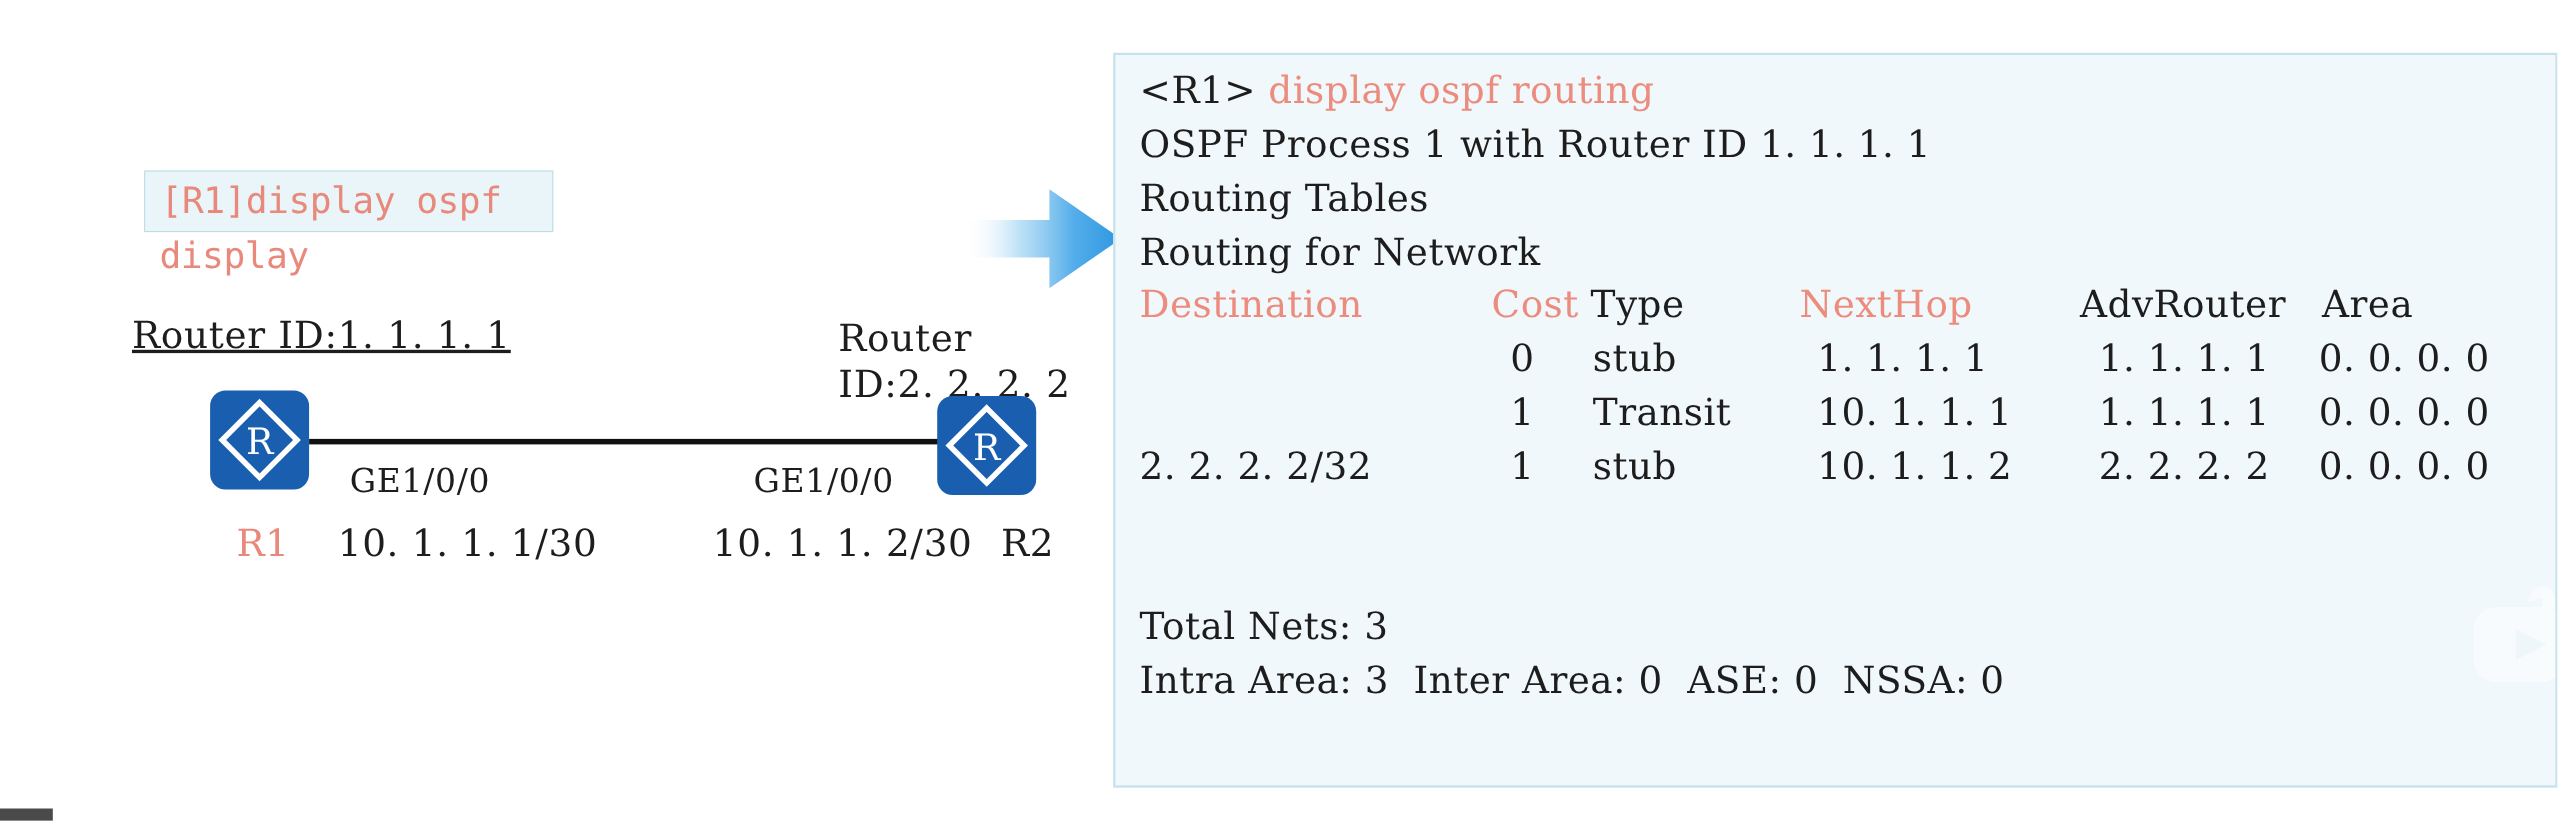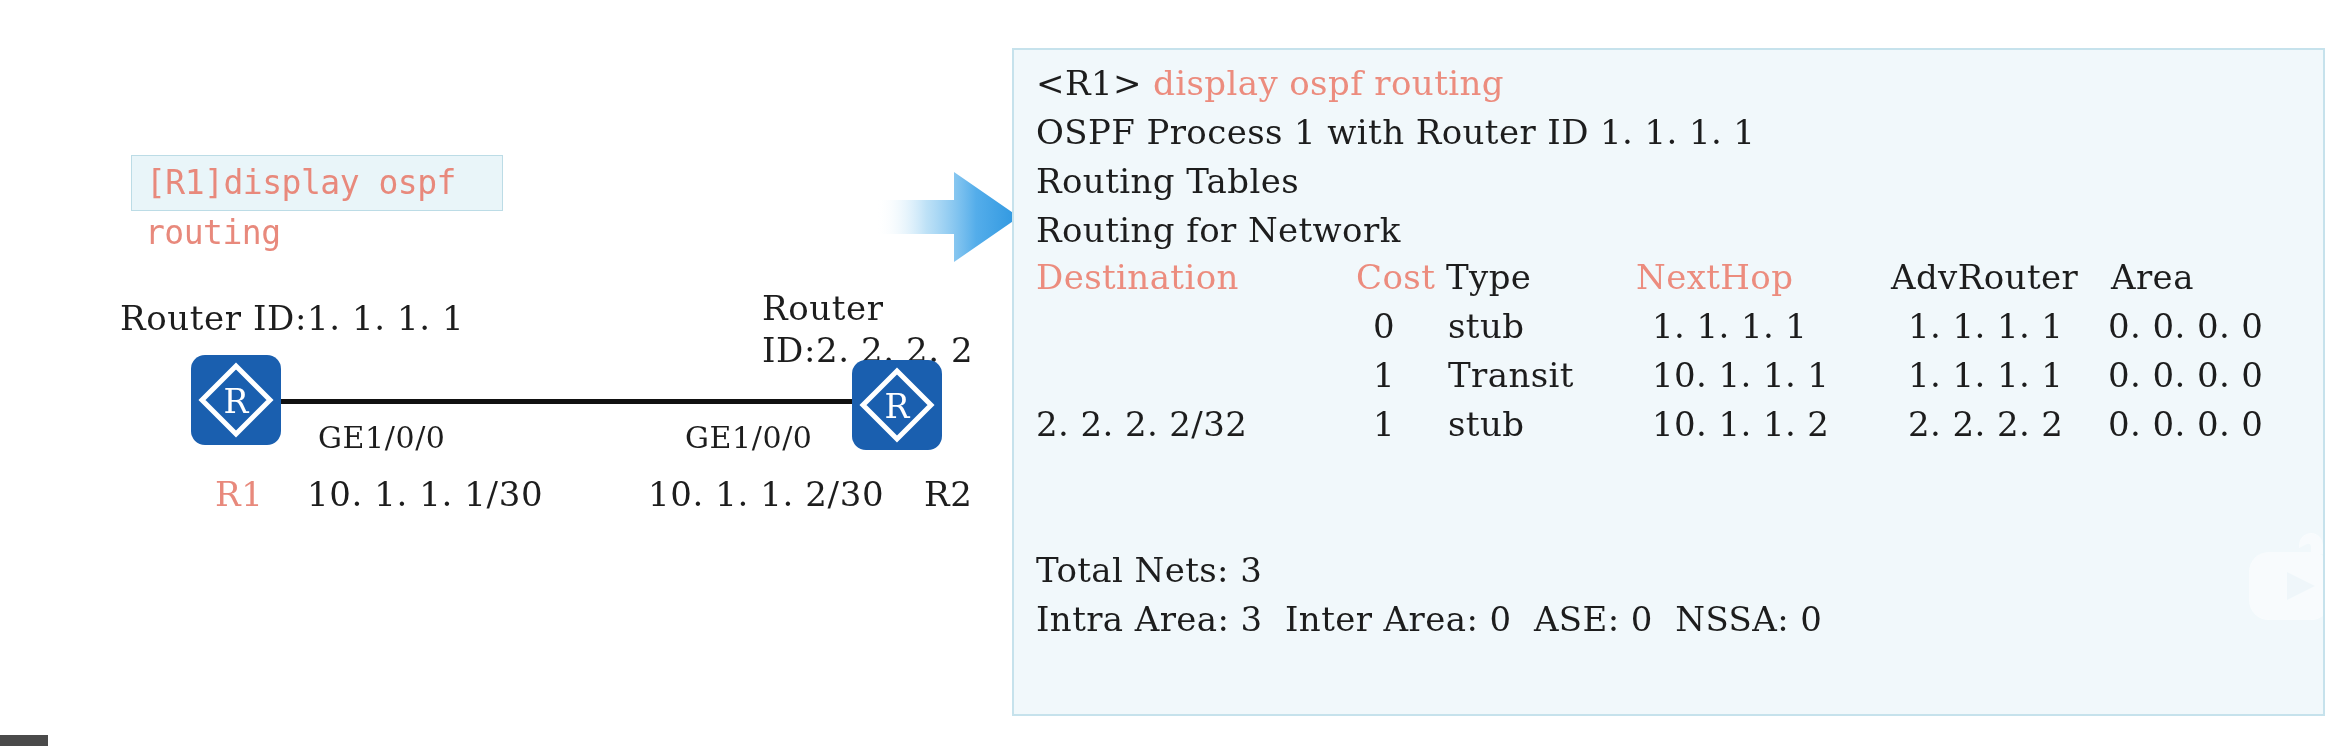--- a/index.html
+++ b/index.html
@@ -54,31 +54,31 @@
   .diag-text {
     position: absolute;
     font-family: "DejaVu Serif", serif;
     font-size: 34px;
     color: #1d1d1d;
     white-space: nowrap;
     letter-spacing: 0.6px;
   }
   .diag-text.red { color: #e8897c; }
 
-  #r1-routerid { left: 120px; top: 298px; }
+  #r1-routerid { left: 120px; top: 285px; text-decoration: underline; }
   #r2-routerid-l1 { left: 762px; top: 288px; }
   #r2-routerid-l2 { left: 762px; top: 330px; }
 
   #r1-ifname { left: 318px; top: 420px; font-size: 30px; }
   #r1-ifaddr { left: 307px; top: 474px; }
   #r1-label  { left: 215px; top: 474px; }
 
   #r2-ifname { left: 685px; top: 420px; font-size: 30px; }
   #r2-ifaddr { left: 648px; top: 474px; }
-  #r2-label  { left: 910px; top: 474px; margin-left: 14px; }
+  #r2-label  { left: 910px; top: 474px; }
 
   
   .router-icon {
     position: absolute;
     width: 90px; height: 90px;
     border-radius: 14px;
     background: #1a5faf;
   }
   #router-r1 { left: 191px; top: 355px; }
   #router-r2 { left: 852px; top: 360px; }
@@ -184,21 +184,21 @@
   }
 </style>
 </head>
 <body>
 
 <div id="topology">
 
   <div id="cmd-box">
     <span id="cmd-box-text">[R1]display ospf</span>
   </div>
-  <span id="cmd-wrap-text">routing</span>
+  <span id="cmd-wrap-text">display</span>
 
   <span class="diag-text" id="r1-routerid">Router ID:1. 1. 1. 1</span>
 
   <span class="diag-text" id="r2-routerid-l1">Router</span>
   <span class="diag-text" id="r2-routerid-l2">ID:2. 2. 2. 2</span>
 
   <div id="link-line"></div>
 
   <div class="router-icon" id="router-r1">
     <svg viewBox="0 0 90 90" xmlns="http://www.w3.org/2000/svg">

